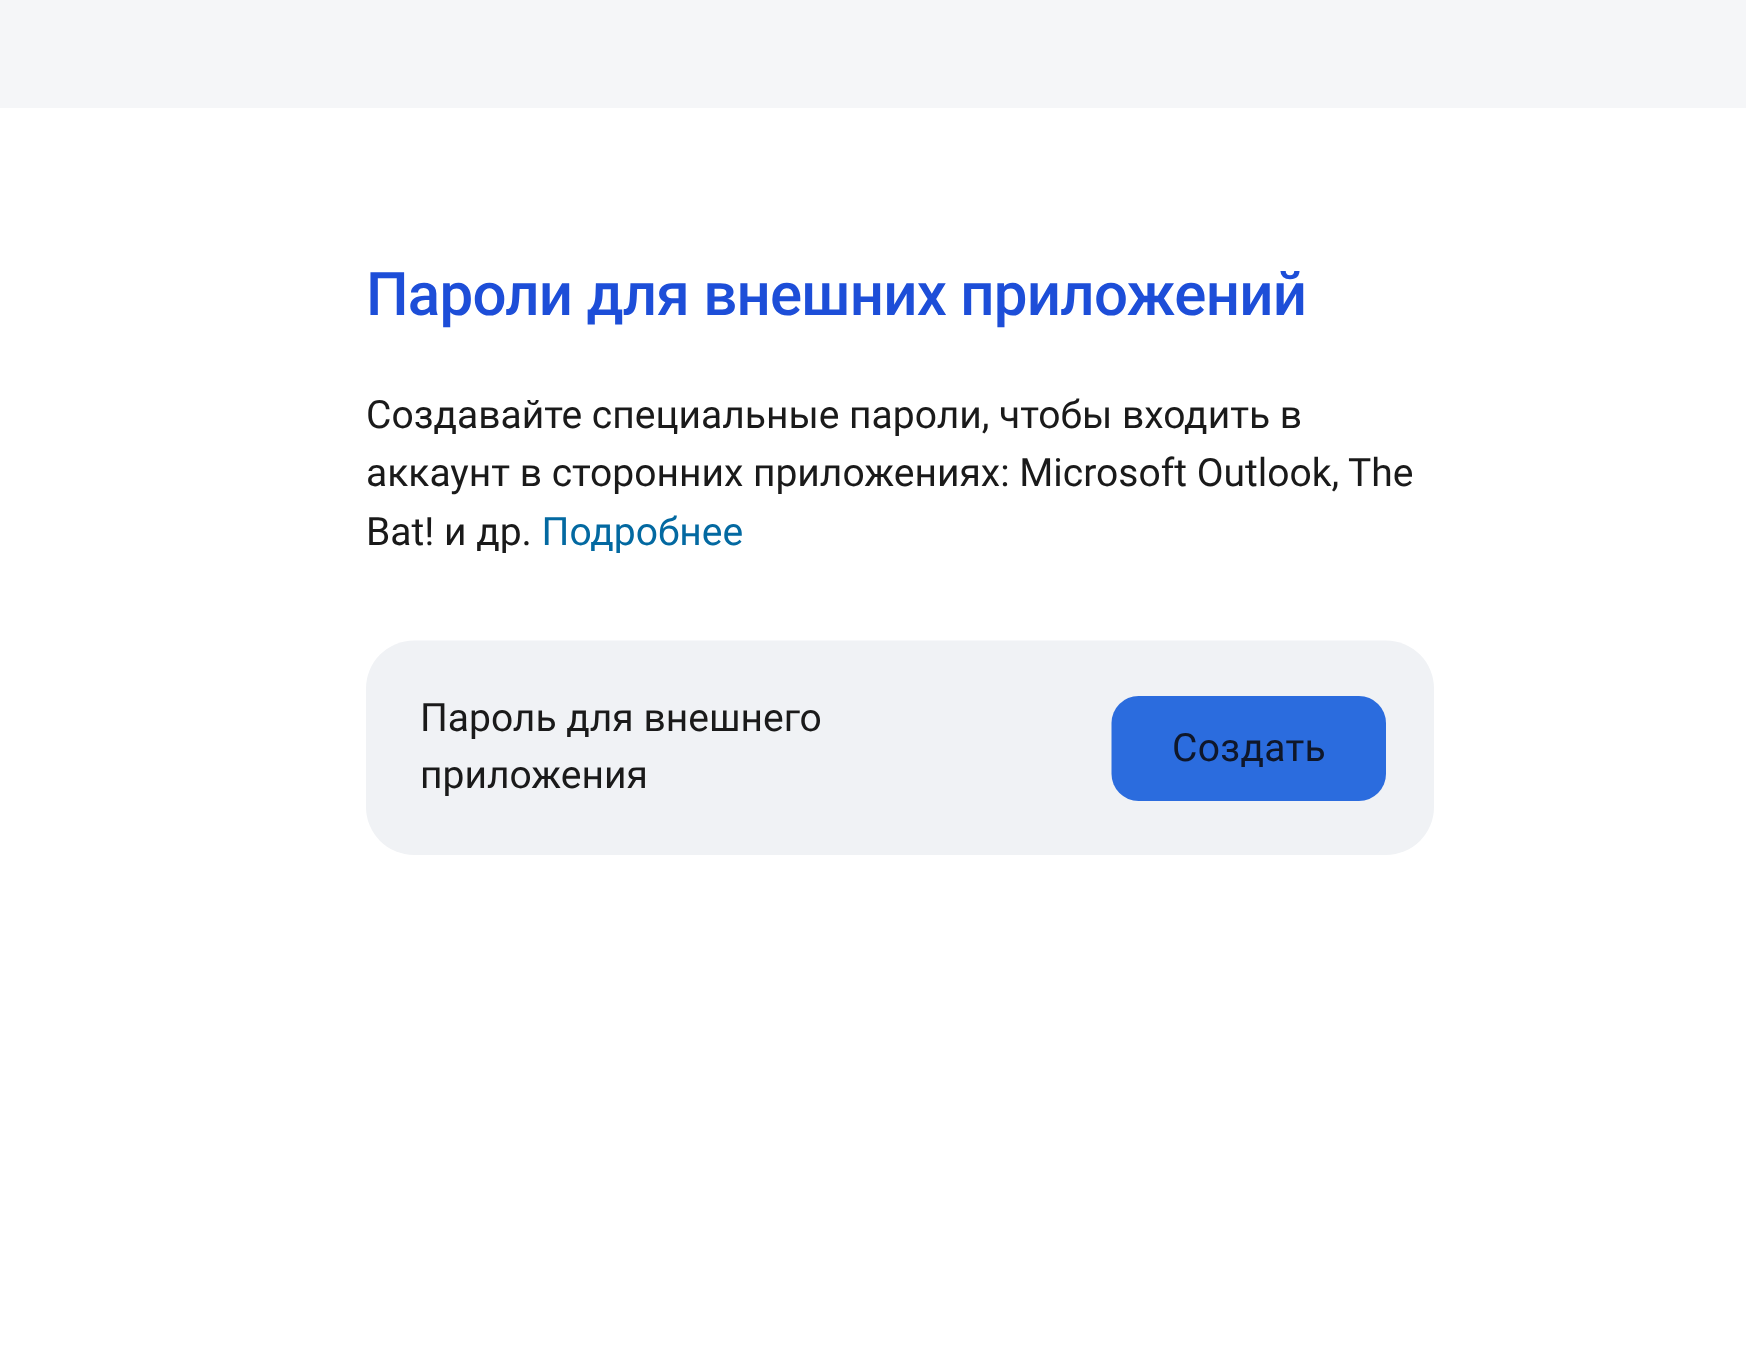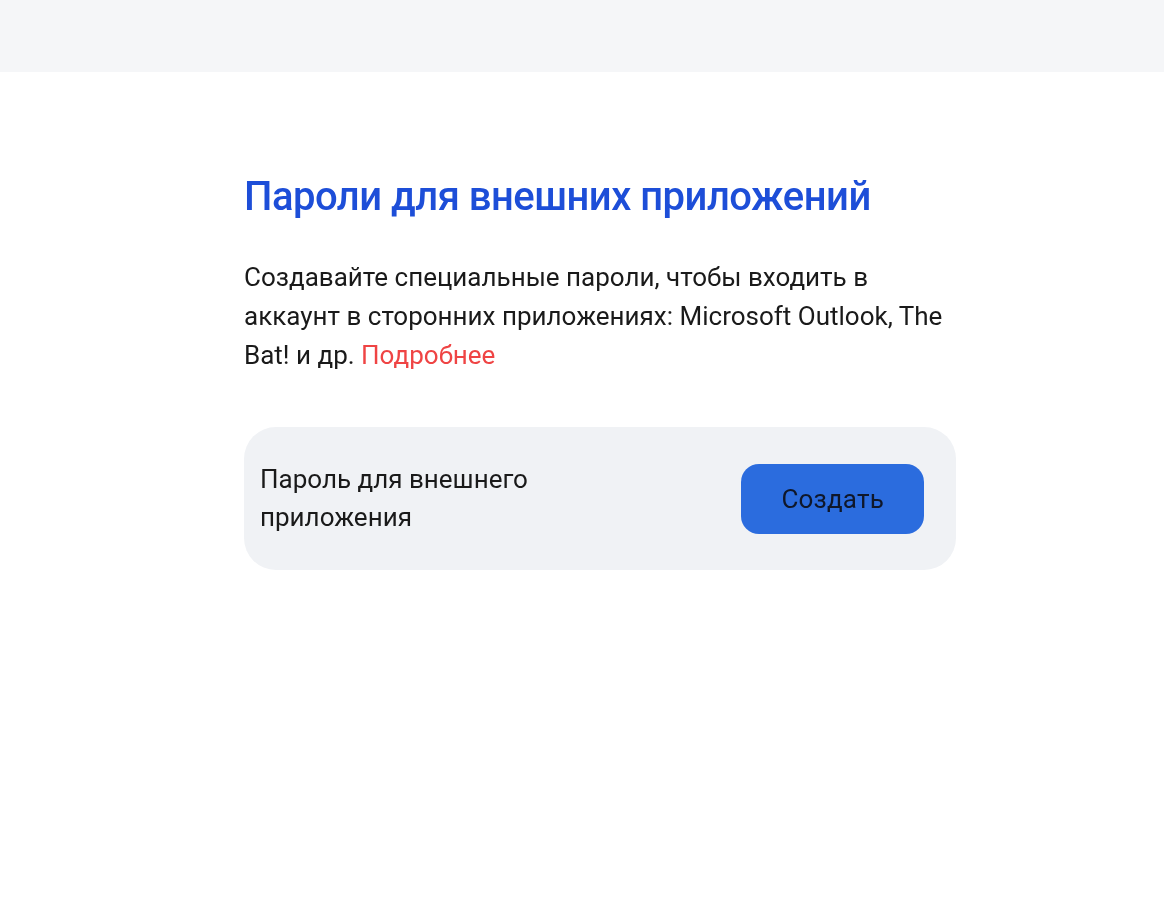--- a/index.html
+++ b/index.html
@@ -34,28 +34,28 @@
     }
     .description {
       font-size: 26px;
       line-height: 1.5;
       color: #1a1a1a;
       max-width: 720px;
       margin-bottom: 52px;
       font-weight: 400;
     }
     .more-link {
-      color: #ef4444;
+      color: #0369a1;
       text-decoration: none;
       cursor: pointer;
     }
     .card {
       background: #f0f2f5;
       border-radius: 32px;
-      padding: 34px 32px 34px 16px;
+      padding: 34px 32px 34px 36px;
       display: flex;
       align-items: center;
       justify-content: space-between;
       max-width: 712px;
     }
     .card-label {
       font-size: 26px;
       line-height: 1.45;
       color: #1a1a1a;
       font-weight: 400;

